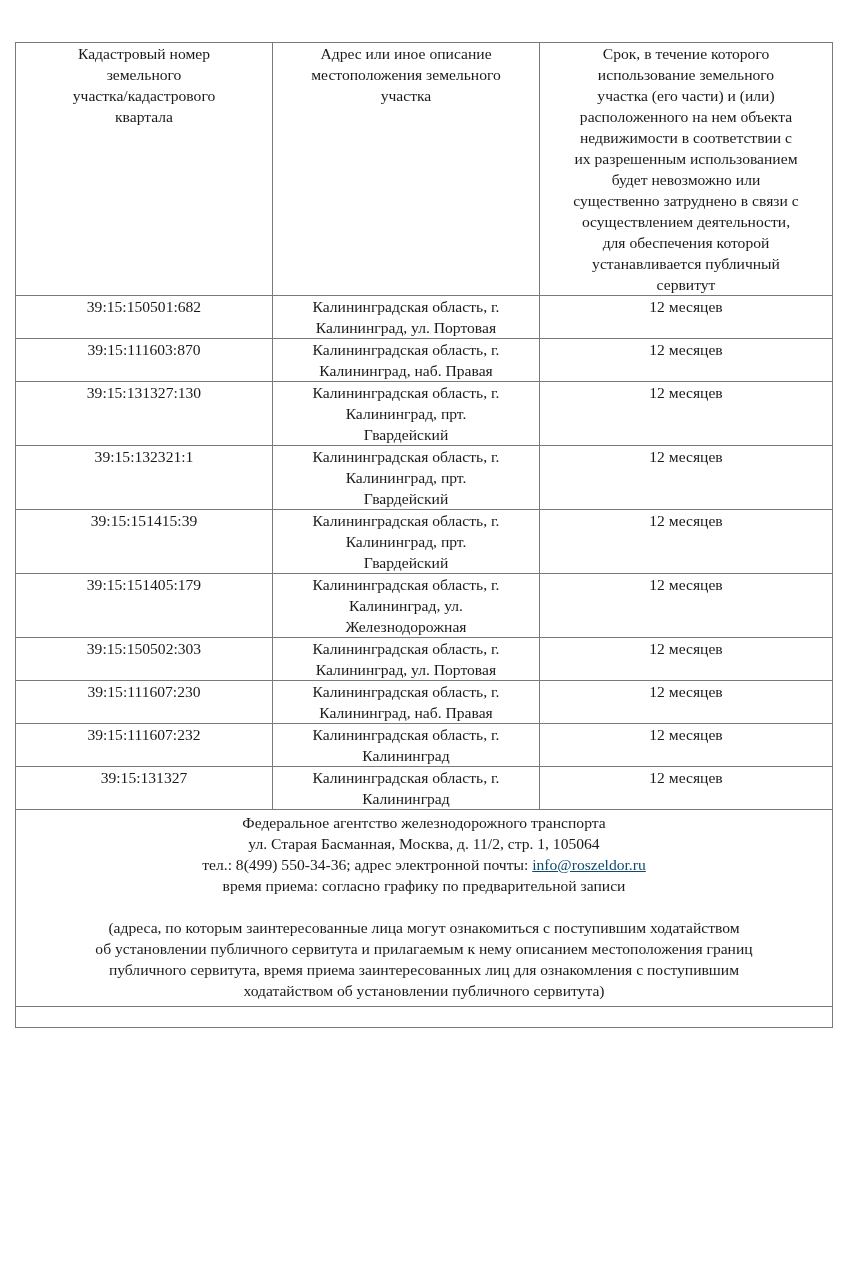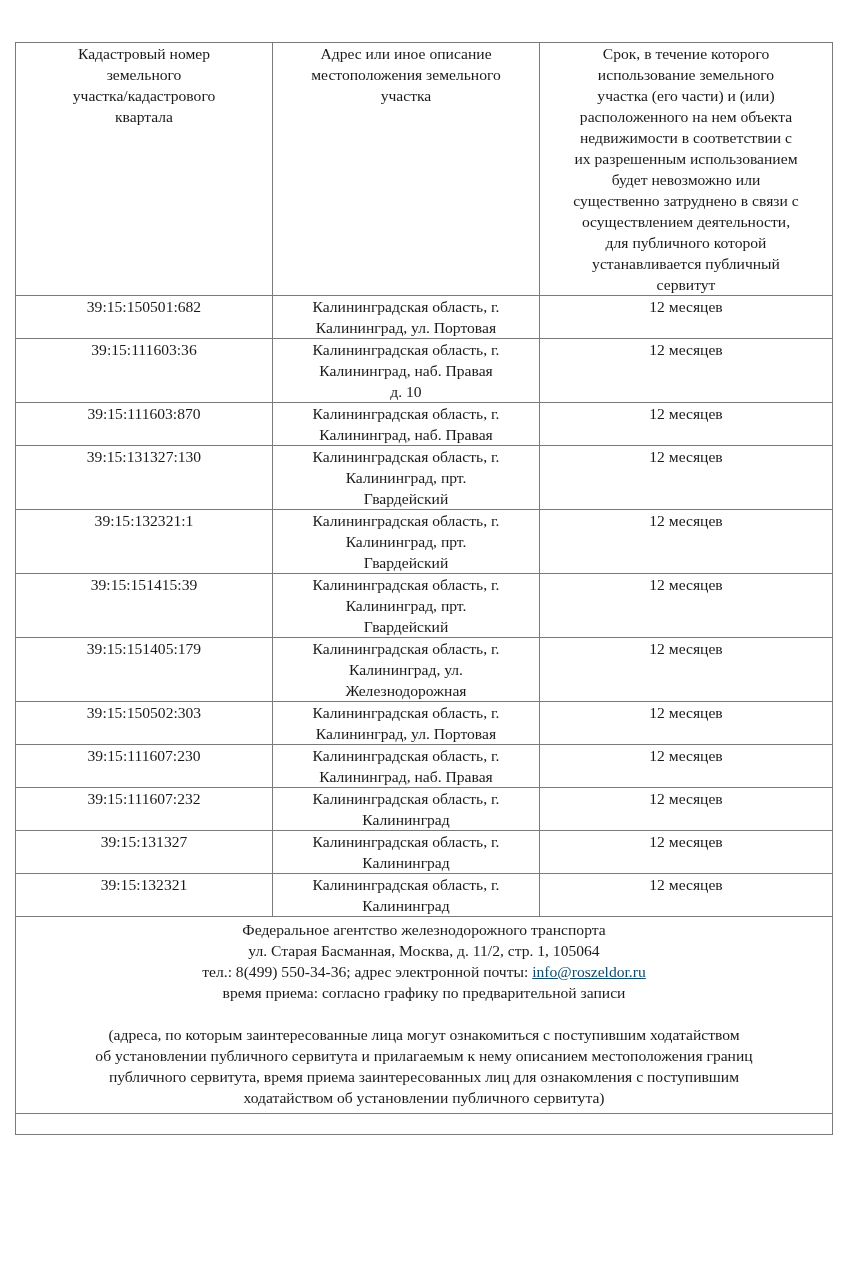--- a/index.html
+++ b/index.html
@@ -42,39 +42,30 @@
       <td>
           <span class="cell-line">Срок, в течение которого</span>
           <span class="cell-line">использование земельного</span>
           <span class="cell-line">участка (его части) и (или)</span>
           <span class="cell-line">расположенного на нем объекта</span>
           <span class="cell-line">недвижимости в соответствии с</span>
           <span class="cell-line">их разрешенным использованием</span>
           <span class="cell-line">будет невозможно или</span>
           <span class="cell-line">существенно затруднено в связи с</span>
           <span class="cell-line">осуществлением деятельности,</span>
-          <span class="cell-line">для публичного которой</span>
+          <span class="cell-line">для обеспечения которой</span>
           <span class="cell-line">устанавливается публичный</span>
           <span class="cell-line">сервитут</span>
         </td>
     </tr>
   <tr class="row">
         <td>39:15:150501:682</td>
         <td>
           <span class="cell-line">Калининградская область, г.</span>
           <span class="cell-line">Калининград, ул. Портовая</span>
-        </td>
-        <td>12 месяцев</td>
-      </tr>
-      <tr class="row">
-        <td>39:15:111603:36</td>
-        <td>
-          <span class="cell-line">Калининградская область, г.</span>
-          <span class="cell-line">Калининград, наб. Правая</span>
-          <span class="cell-line">д. 10</span>
         </td>
         <td>12 месяцев</td>
       </tr>
       <tr class="row">
         <td>39:15:111603:870</td>
         <td>
           <span class="cell-line">Калининградская область, г.</span>
           <span class="cell-line">Калининград, наб. Правая</span>
         </td>
         <td>12 месяцев</td>
@@ -140,28 +131,20 @@
         <td>12 месяцев</td>
       </tr>
       <tr class="row">
         <td>39:15:131327</td>
         <td>
           <span class="cell-line">Калининградская область, г.</span>
           <span class="cell-line">Калининград</span>
         </td>
         <td>12 месяцев</td>
       </tr>
-      <tr class="row">
-        <td>39:15:132321</td>
-        <td>
-          <span class="cell-line">Калининградская область, г.</span>
-          <span class="cell-line">Калининград</span>
-        </td>
-        <td>12 месяцев</td>
-      </tr>
     </tbody>
   <tbody>
     <tr>
       <td colspan="3" class="footer-cell">
         <span class="cell-line">Федеральное агентство железнодорожного транспорта</span>
         <span class="cell-line">ул. Старая Басманная, Москва, д. 11/2, стр. 1, 105064</span>
         <span class="cell-line"><span>тел.: 8(499) 550-34-36; адрес электронной почты: </span><a class="email">info@roszeldor.ru</a></span>
         <span class="cell-line">время приема: согласно графику по предварительной записи</span>
         <span class="spacer"></span>
         <span class="cell-line">(адреса, по которым заинтересованные лица могут ознакомиться с поступившим ходатайством</span>

